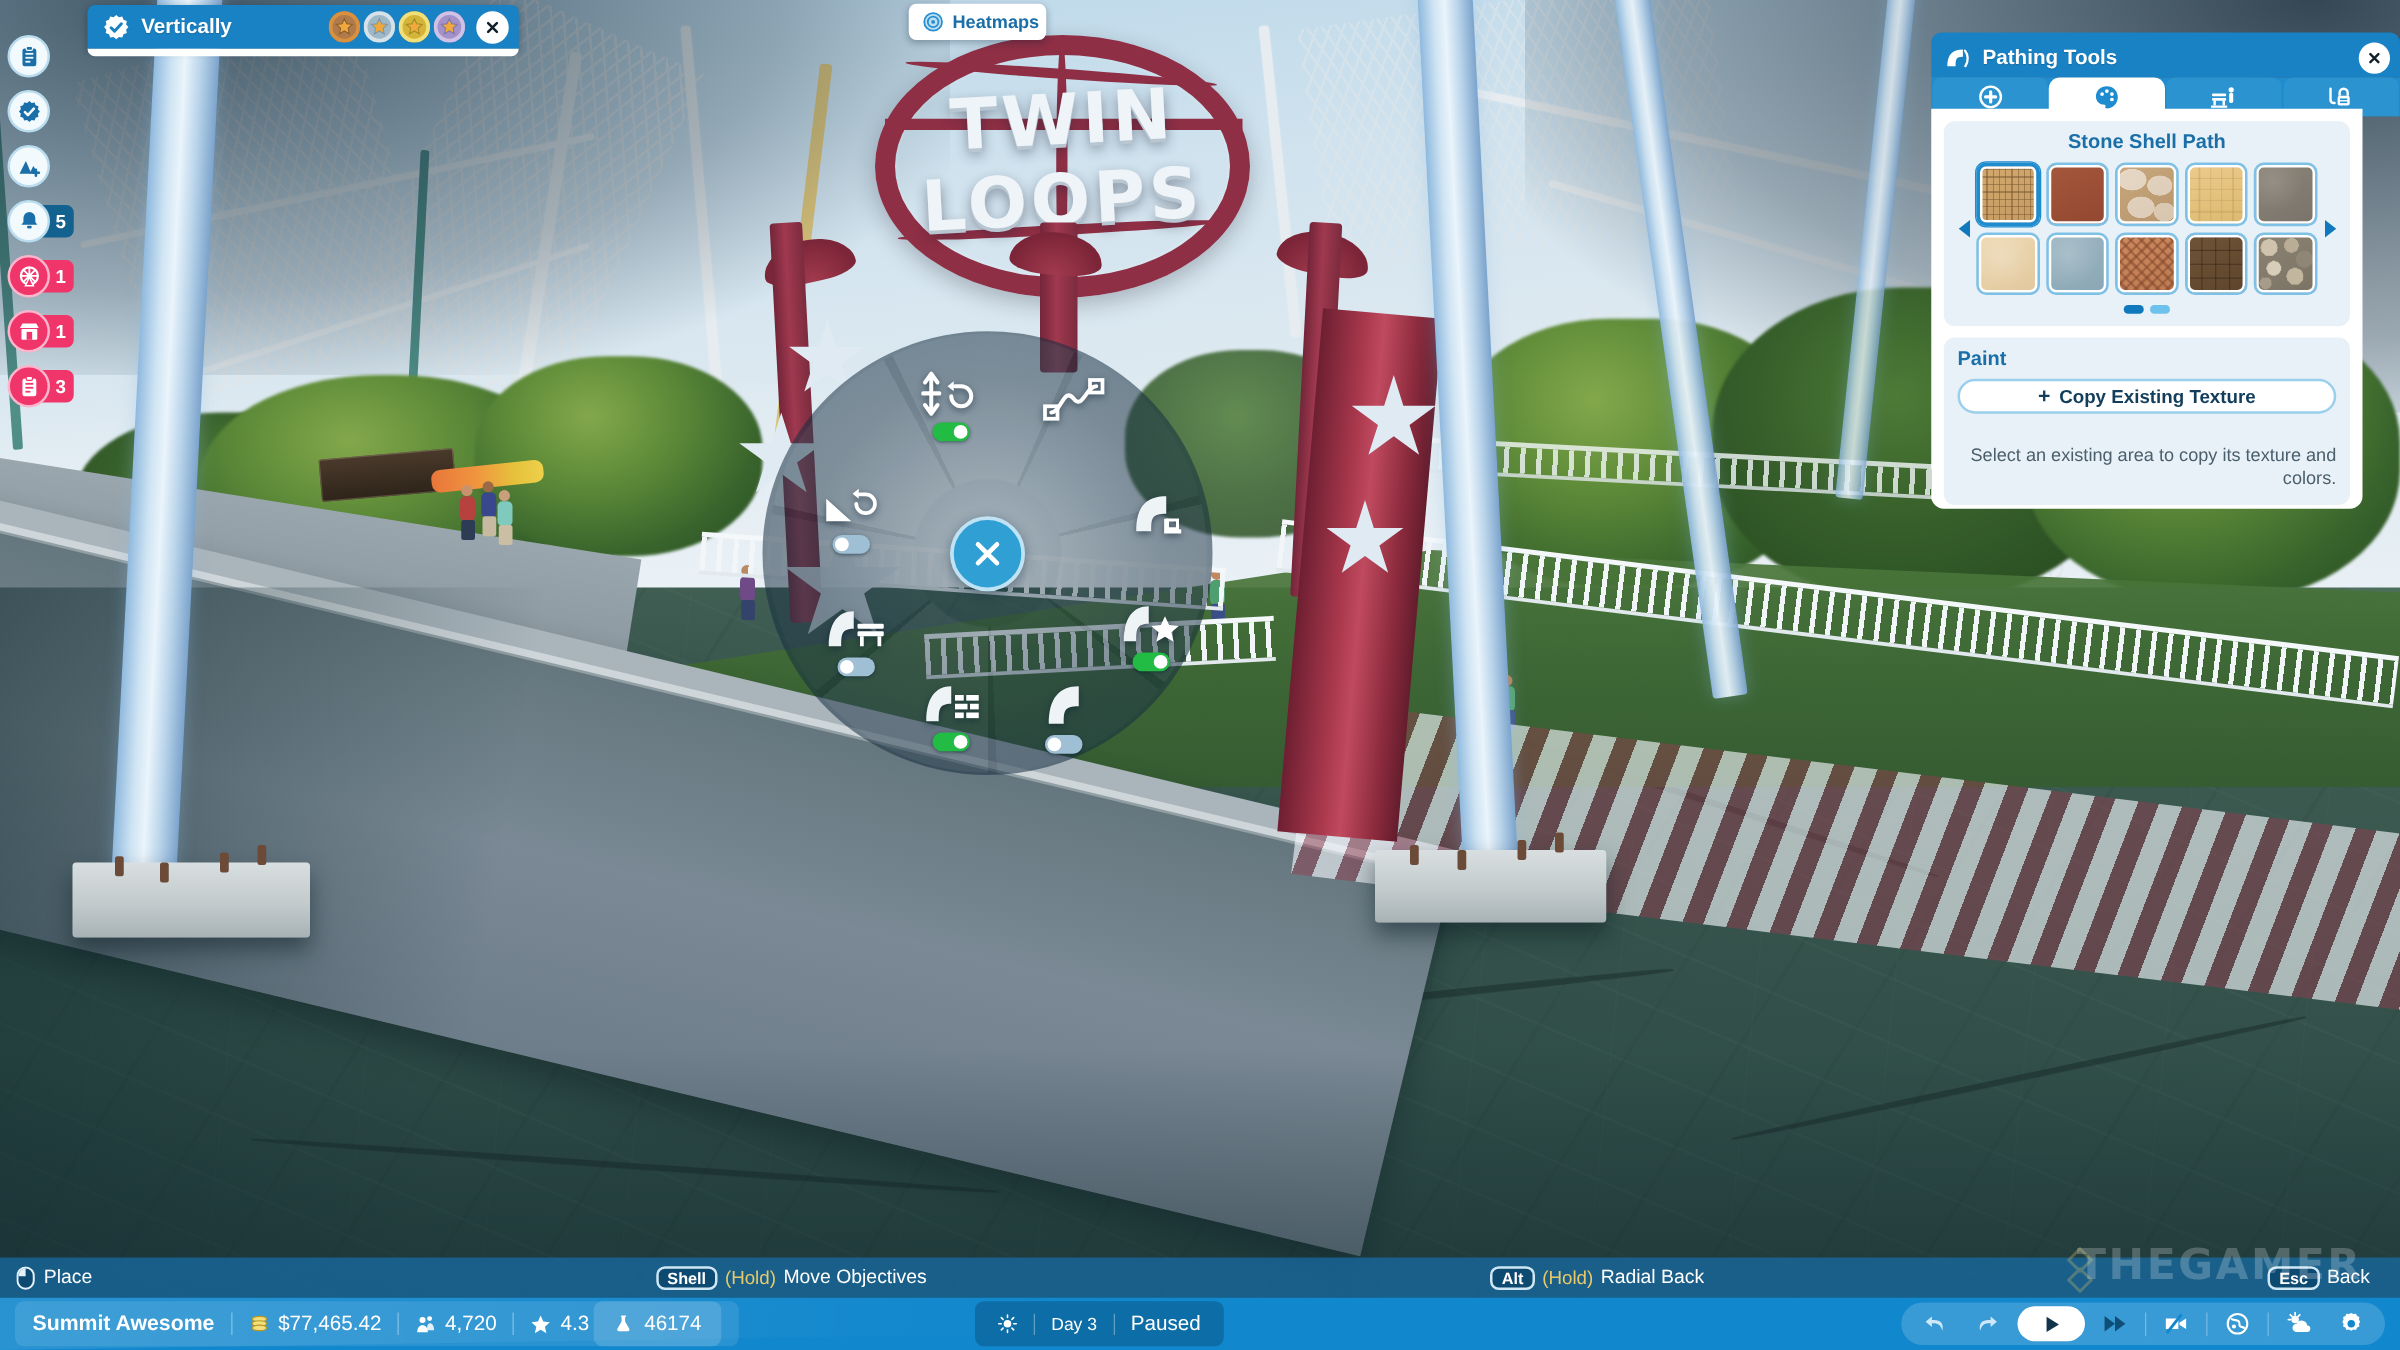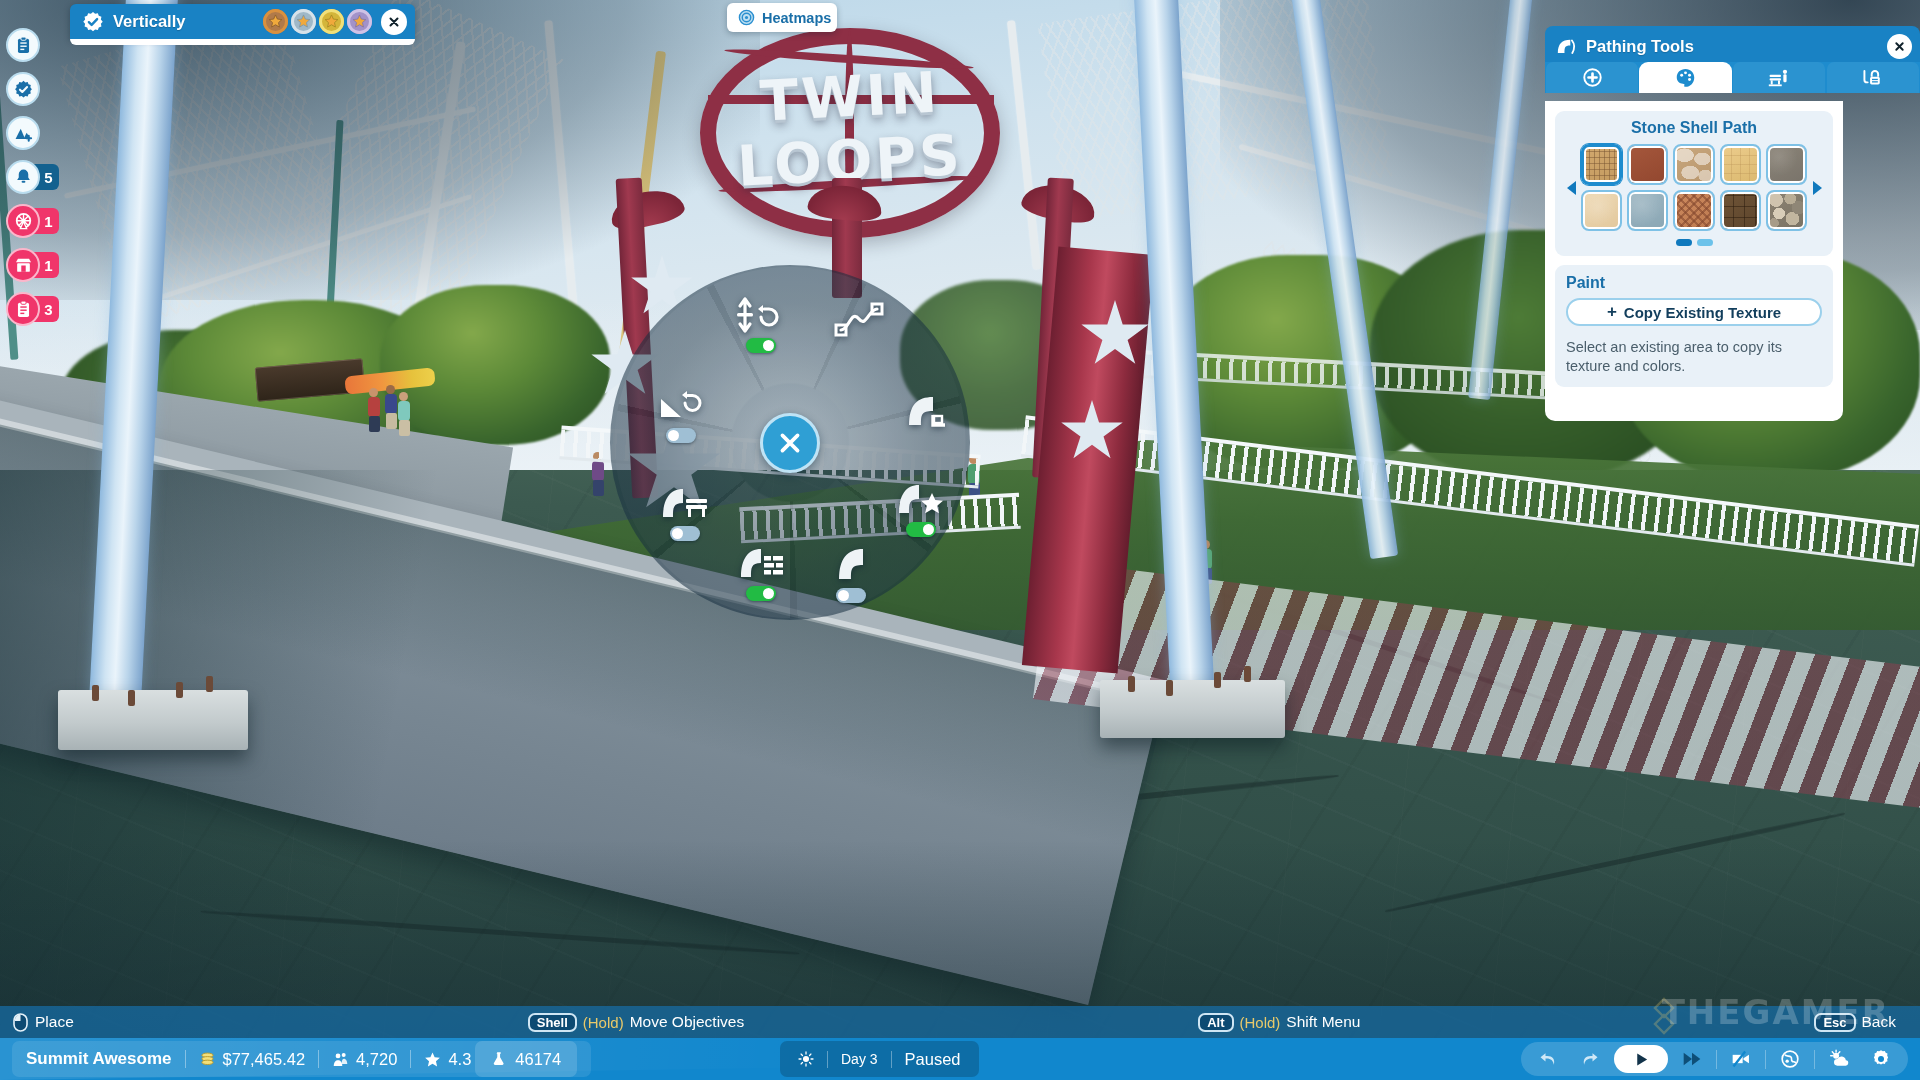--- a/index.html
+++ b/index.html
@@ -366,21 +366,21 @@
   .pt-tab {
     flex:1; height:31px; display:flex; align-items:center; justify-content:center;
     cursor:pointer; position:relative;
   }
   .pt-tab:first-child { border-radius:8px 0 0 0; }
   .pt-tab.inactive { background:#2b93d0; margin:0 1px; border-radius:7px 7px 0 0; }
   .pt-tab.active { background:#fff; border-radius:9px 9px 0 0; }
   .pt-tab svg { width:21px; height:21px; }
 
   .pt-body {
-    position:absolute; left:0; top:75px; width:298px; height:320px;
+    position:absolute; left:0; top:61px; width:345px; height:320px;
     background:#fff; border-radius:0 0 10px 10px;
     padding:10px;
   }
   .pt-card {
     background:#e9f1f8; border-radius:9px; padding:8px 6px 10px;
   }
   .pt-card-title {
     text-align:center; color:#1a6fa8; font-weight:bold; font-size:16px;
     margin-bottom:7px;
   }
@@ -410,21 +410,21 @@
   .pt-paint { margin-top:9px; background:#e9f1f8; border-radius:9px; padding:9px 11px 12px; }
   .pt-paint-title { color:#1a6fa8; font-weight:bold; font-size:16px; margin-bottom:6px; }
   .pt-paint-btn {
     width:100%; height:28px; border-radius:16px;
     background:#fff; border:2px solid #9bd0ec;
     display:flex; align-items:center; justify-content:center;
     cursor:pointer;
   }
   .pt-paint-btn .plus { color:#123e5c; font-size:17px; font-weight:bold; margin-right:7px; }
   .pt-paint-btn .lbl  { color:#123e5c; font-size:15px; font-weight:bold; }
-  .pt-paint-desc { margin-top:12px; color:#4a5e6b; font-size:14.5px; line-height:1.25; }
+  .pt-paint-desc { margin-top:25px; color:#4a5e6b; font-size:14.5px; line-height:1.25;text-align:right; }
 
   
   #hints {
     position:absolute; left:0; bottom:42px; width:1920px; height:32px;
     background:rgba(22,110,168,.72);
     display:flex; align-items:center; justify-content:space-between; padding-right:24px;
   }
   .hint { display:flex; align-items:center; margin-left:13px; }
   .hint-mouse { width:15px; height:19px; margin-right:7px; }
   .hint-key {
@@ -1022,21 +1022,21 @@
 
   <div class="hint">
     <span class="hint-key">Shell</span>
     <span class="hint-hold">(Hold)</span>
     <span class="hint-txt">Move Objectives</span>
   </div>
 
   <div class="hint">
     <span class="hint-key">Alt</span>
     <span class="hint-hold">(Hold)</span>
-    <span class="hint-txt">Shift Menu</span>
+    <span class="hint-txt">Radial Back</span>
   </div>
 
   <div class="hint">
     <span class="hint-key">Esc</span>
     <span class="hint-txt">Back</span>
   </div>
 </div>
 
 <div id="wm-mark">
   <svg viewBox="0 0 40 40">

